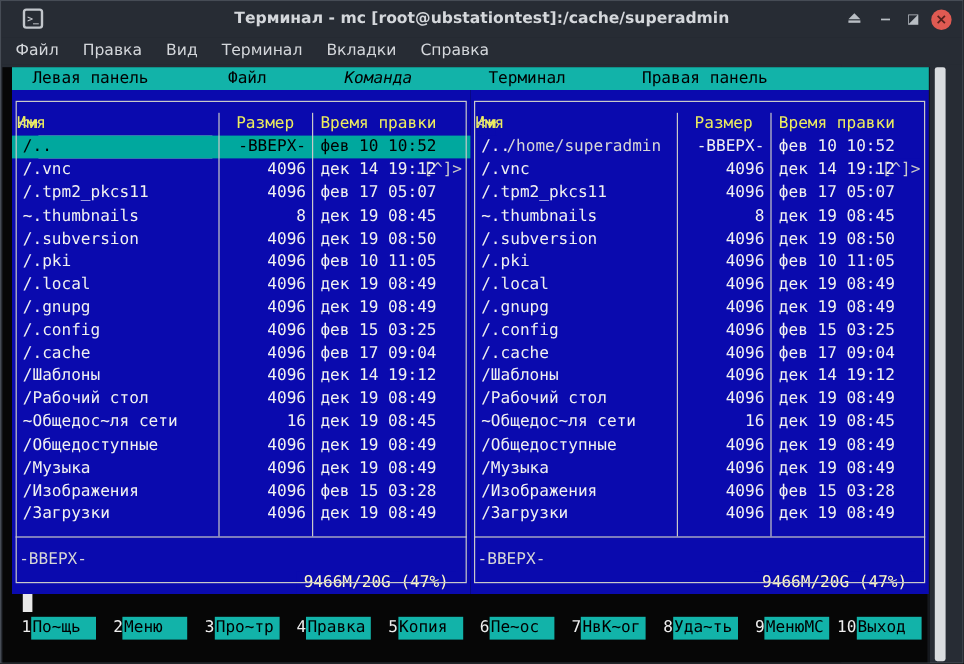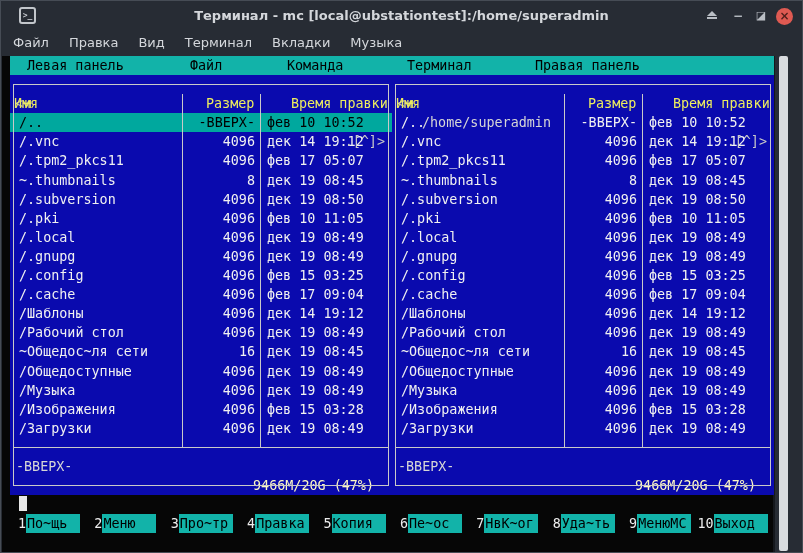--- a/index.html
+++ b/index.html
@@ -73,21 +73,21 @@
   .p-mark{left:5px;color:var(--frame);background:var(--blue);}
   .p-title{left:22px;padding:0 8px;color:var(--graytext);background:var(--blue);}
   .p-title.active{background:var(--hl);color:#000;}
   .p-deco{right:7px;color:var(--frame);background:var(--blue);}
   .p-header{color:var(--yellow);display:flex;padding-left:4px;}
   .h-sort{position:absolute;left:6px;top:0;color:var(--yellow);z-index:2;}
   .c-name{flex:0 0 168px;padding-left:5px;overflow:hidden;}
   .c-size{flex:0 0 78px;text-align:right;padding-right:5px;}
   .c-time{flex:0 0 120px;padding-left:7px;}
   .p-header .c-name{text-align:left;padding-left:0;}
-  .p-header .c-size{text-align:left;padding-right:0;margin-left:24px;}
+  .p-header .c-size{text-align:center;padding-right:0;}
   .f-row{display:flex;padding-left:4px;color:var(--white);}
   .f-row.sel{background:var(--cyan-sel);color:#000;}
   .f-row.sel::after{content:"";position:absolute;left:4px;right:4px;top:0;bottom:0;}
   .p-mini{padding-left:6px;color:var(--graytext);}
   .p-stats{position:absolute;right:12px;top:0;z-index:4;background:var(--blue);
     padding:0 6px;color:#fef9c3;}
   
   .hintline,.cmdline{color:#dcdcdc;}
   .cursor{display:inline-block;width:8px;height:15px;background:#e8e8e8;
     vertical-align:-2px;margin-left:1px;}
@@ -101,45 +101,45 @@
     background:#d9dcdf;border-radius:2px;}
   .gutter-line{position:absolute;left:772px;top:2px;width:2px;height:497px;background:#15181d;}
 </style>
 </head>
 <body>
 
 <div class="window">
 
   <div class="titlebar">
     <div class="app-icon">&gt;_</div>
-    <div class="win-title">Терминал - mc [local@ubstationtest]:/home/superadmin</div>
+    <div class="win-title">Терминал - mc [root@ubstationtest]:/cache/superadmin</div>
     <div class="winbtn btn-shade">
         <div class="tri"></div>
         <div class="bar"></div>
       </div>
     <div class="winbtn btn-min">−</div>
     <div class="winbtn btn-restore">◪</div>
     <div class="winbtn btn-close">×</div>
   </div>
 
   <div class="appmenu" id="appmenu">
       <span>Файл</span>
       <span>Правка</span>
       <span>Вид</span>
       <span>Терминал</span>
       <span>Вкладки</span>
-      <span>Музыка</span>
+      <span>Справка</span>
     </div>
 
   <div class="termarea">
     <div class="gutter-line"></div>
     <div class="termbg">
       <div class="rows">
 
-        <div class="mc-menubar trow" id="mcmenu"><span style="left: 13px;">Левая панель</span><span style="left: 176px;">Файл</span><span style="left: 273px;">Команда</span><span style="left: 393px;">Терминал</span><span style="left: 521px;">Правая панель</span></div>
+        <div class="mc-menubar trow" id="mcmenu"><span style="left: 13px;">Левая панель</span><span style="left: 176px;">Файл</span><span style="left: 273px; font-style: italic;">Команда</span><span style="left: 393px;">Терминал</span><span style="left: 521px;">Правая панель</span></div>
 
         <div class="panels">
 
           <div class="panel">
             <div class="p-frame"></div>
             <div class="p-vsep vs1"></div>
             <div class="p-vsep vs2"></div>
             <div class="p-hsep"></div>
             <div class="p-row p-titlerow">
               <span class="p-mark">&lt;─</span>

